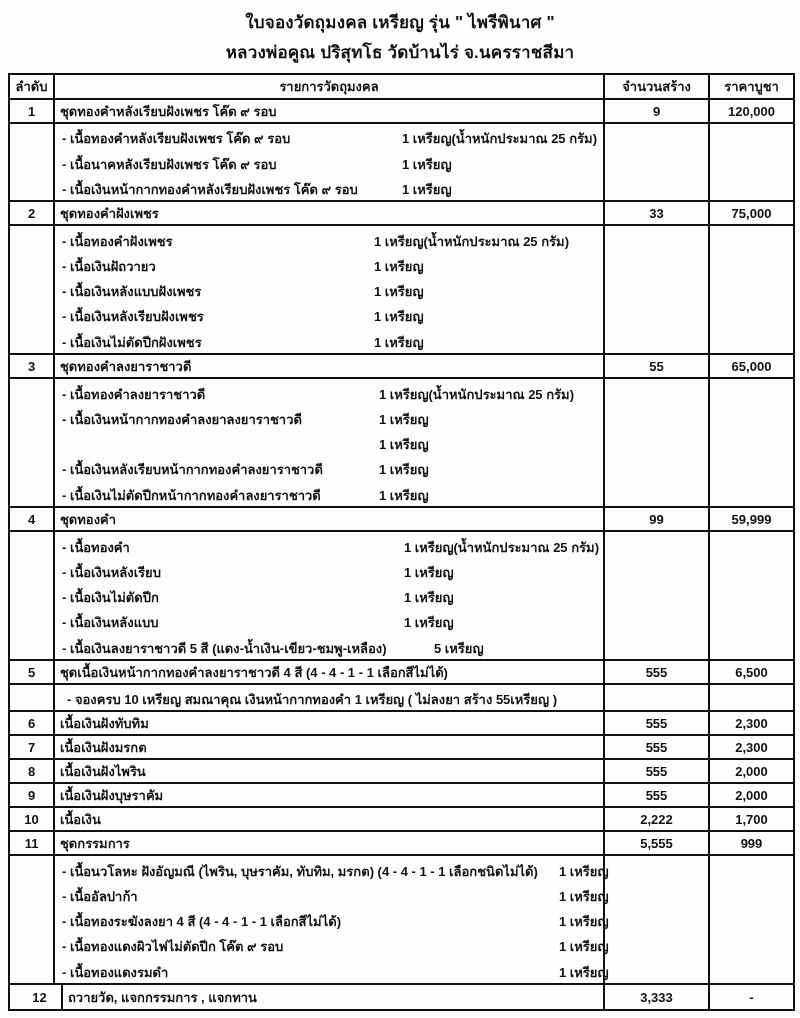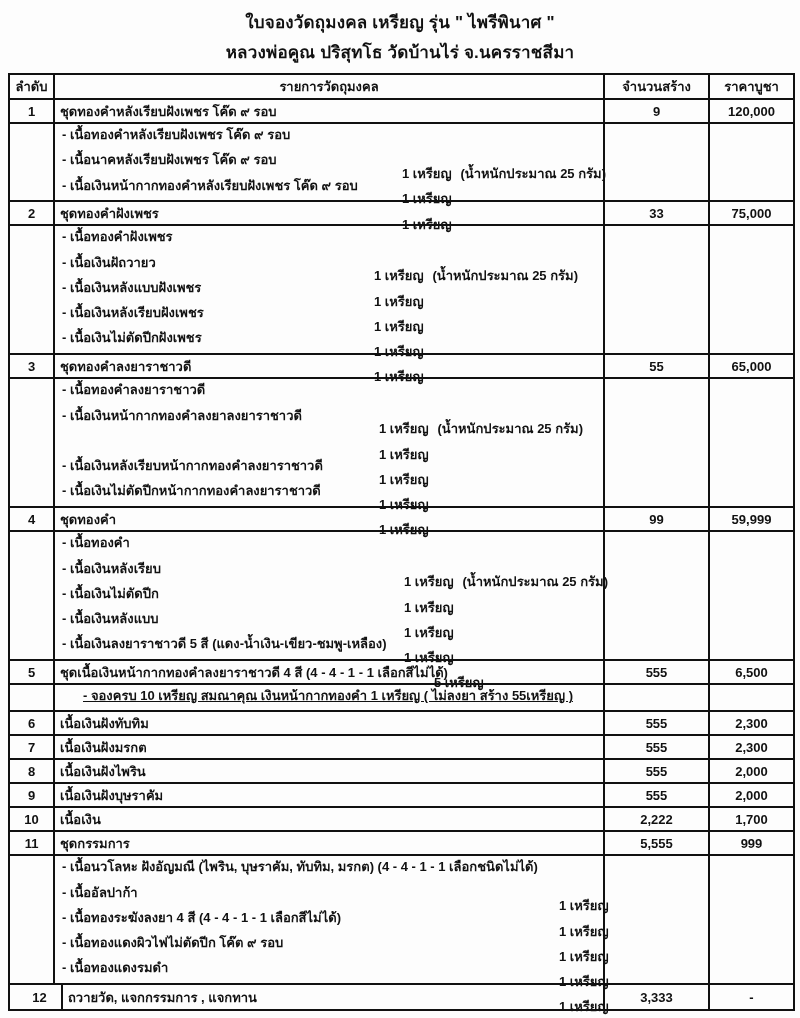--- a/index.html
+++ b/index.html
@@ -16,29 +16,29 @@
   .c3{width:105px;border-right:2px solid #111;display:flex;align-items:center;justify-content:center;font-size:13px;}
   .c4{width:83px;display:flex;align-items:center;justify-content:center;font-size:13px;}
   .header{height:25px;}
   .header .c2{display:flex;align-items:center;justify-content:center;}
   .main{height:24px;}
   .main .c2{display:flex;align-items:center;padding-left:5px;}
   .subs.h3{height:78px;}
   .subs.h5{height:129px;}
   .subs.h1{height:27px;}
   .subwrap{display:flex;flex-direction:column;justify-content:center;padding-left:7px;height:100%;}
-  .sl{height:25.3px;display:flex;align-items:flex-start;position:relative;white-space:nowrap;}
-  .amt{position:absolute;display:flex;gap:9px;white-space:nowrap;margin-top:39px;}
+  .sl{height:25.3px;display:flex;align-items:flex-end;position:relative;white-space:nowrap;}
+  .amt{position:absolute;display:flex;white-space:nowrap;margin-top:39px;}
   .off340 .amt{left:340px;}
   .off312 .amt{left:312px;}
   .off317 .amt{left:317px;}
   .off342 .amt{left:342px;}
   .off497 .amt{left:497px;}
   .sl.amt-far .amt{left:372px;}
-  .note-ind{padding-left:28px;text-decoration:underline;}
+  .note-ind{padding-left:12px;}
 </style>
 </head>
 <body>
 
 <div class="page">
 
   <div class="title-block">
     <div class="title-line">ใบจองวัดถุมงคล เหรียญ รุ่น " ไพรีพินาศ "</div>
     <div class="title-line">หลวงพ่อคูณ ปริสุทโธ วัดบ้านไร่ จ.นครราชสีมา</div>
   </div>

